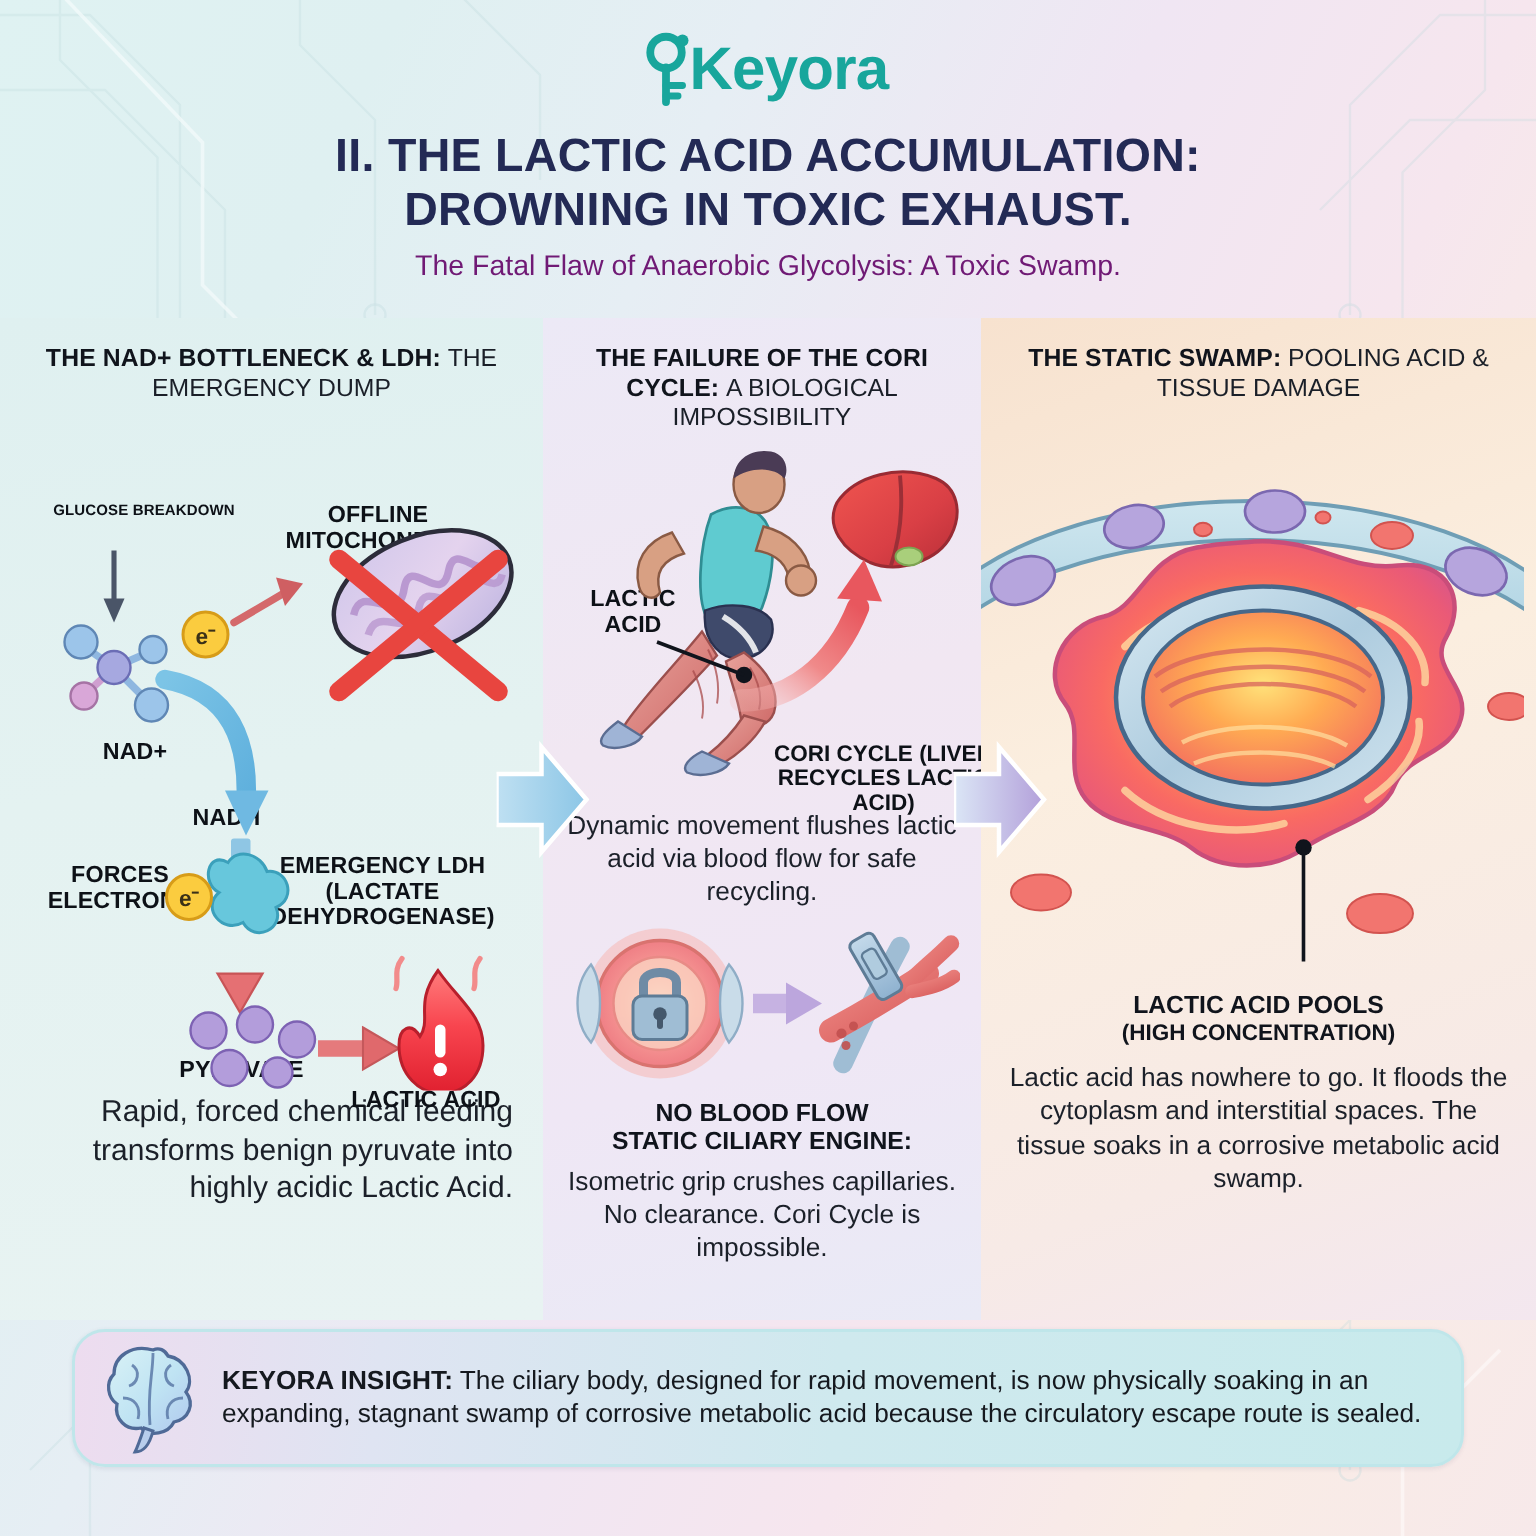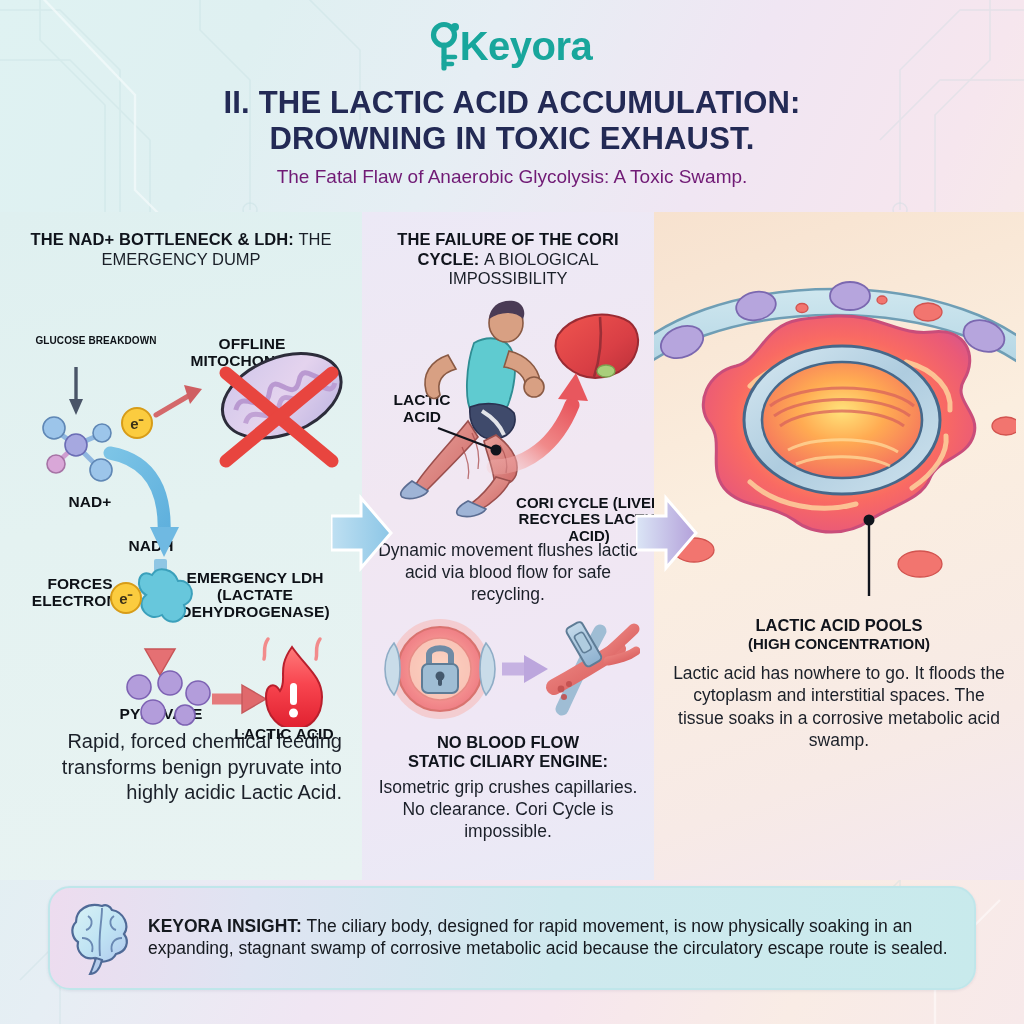--- a/index.html
+++ b/index.html
@@ -161,21 +161,21 @@
   .c3-head2 { text-align:center; font-weight:700; font-size:16.5px; color:#10141c; line-height:1.14; margin-top: 4px;}
   .c3-head2 .small { font-size: 15px; }
   .c3-text { margin-top: 10px; font-size: 17.5px; line-height: 1.28; text-align:center; color:#1b2029; padding: 0 4px;}
 
   
   .insight {
     position: absolute;
     left: 48px;
     top: 886px;
     width: 928px;
-    height: 104px;
+    height: 92px;
     border-radius: 22px;
     border: 2px solid #bfe6ea;
     background: linear-gradient(95deg, #eddcef 0%, #dfe4f2 22%, #cfe9ee 55%, #c8eaec 100%);
     display: flex;
     align-items: center;
     gap: 12px;
     padding: 10px 22px 10px 18px;
     z-index: 6;
     box-shadow: 0 1px 3px rgba(70,70,110,.10);
   }
@@ -488,20 +488,24 @@
     </div>
 
     <div class="c2-head2">
       <div>NO BLOOD FLOW</div>
       <div>STATIC CILIARY ENGINE:</div>
     </div>
     <div class="c2-text2">Isometric grip crushes capillaries. No clearance. Cori Cycle is impossible.</div>
   </div>
 
   <div class="col col-3">
+    <div class="col-head">
+      <span class="ch-bold">THE STATIC SWAMP:</span>
+      <span class="ch-light">POOLING ACID &amp; TISSUE DAMAGE</span>
+    </div>
 
     <div class="c3-art">
       <svg width="362" height="392" viewBox="0 0 362 392" style="position:absolute;left:0;top:0;">
         <defs>
           <radialGradient id="acidG" cx=".5" cy=".48" r=".62">
             <stop offset="0" stop-color="#ffd34d"></stop>
             <stop offset=".32" stop-color="#ff9a52"></stop>
             <stop offset=".62" stop-color="#f96a63"></stop>
             <stop offset=".85" stop-color="#ea5a77"></stop>
             <stop offset="1" stop-color="#d4558f"></stop>

